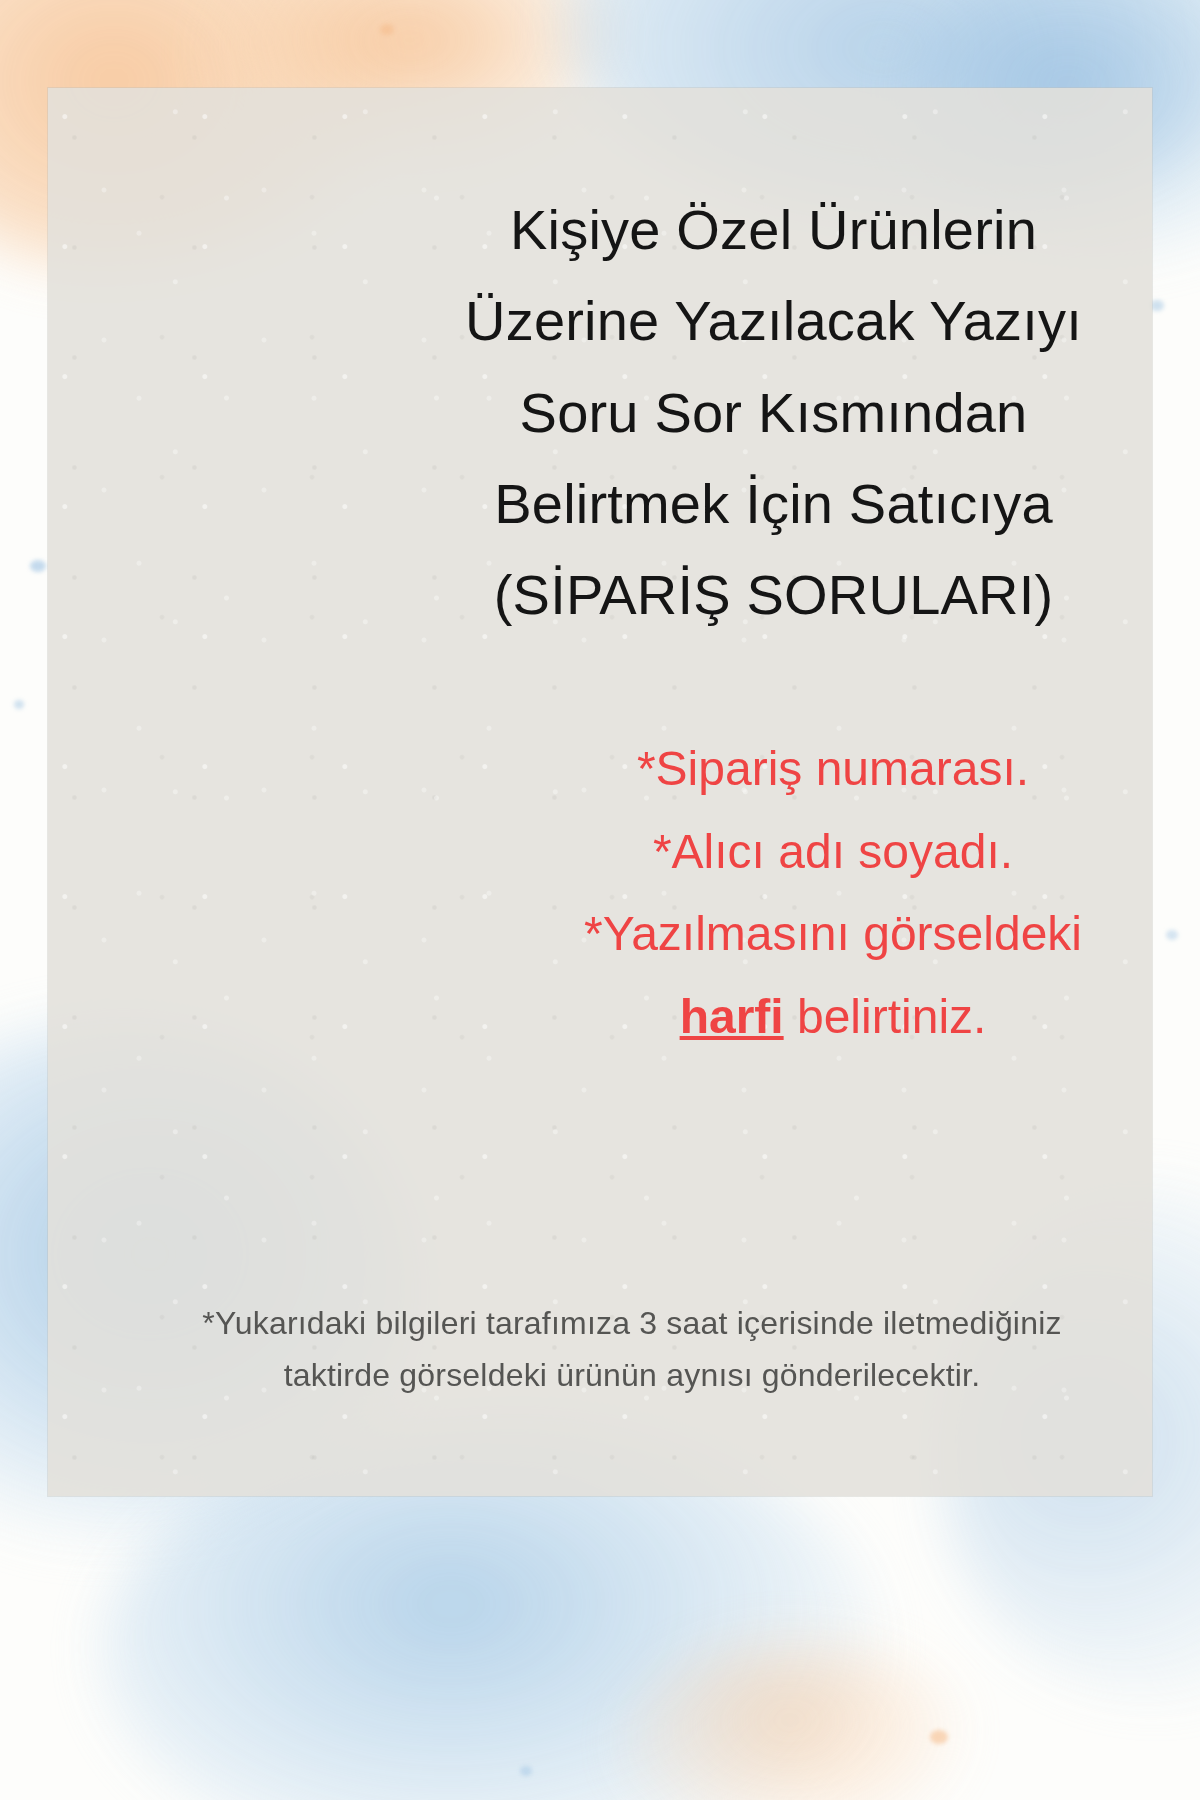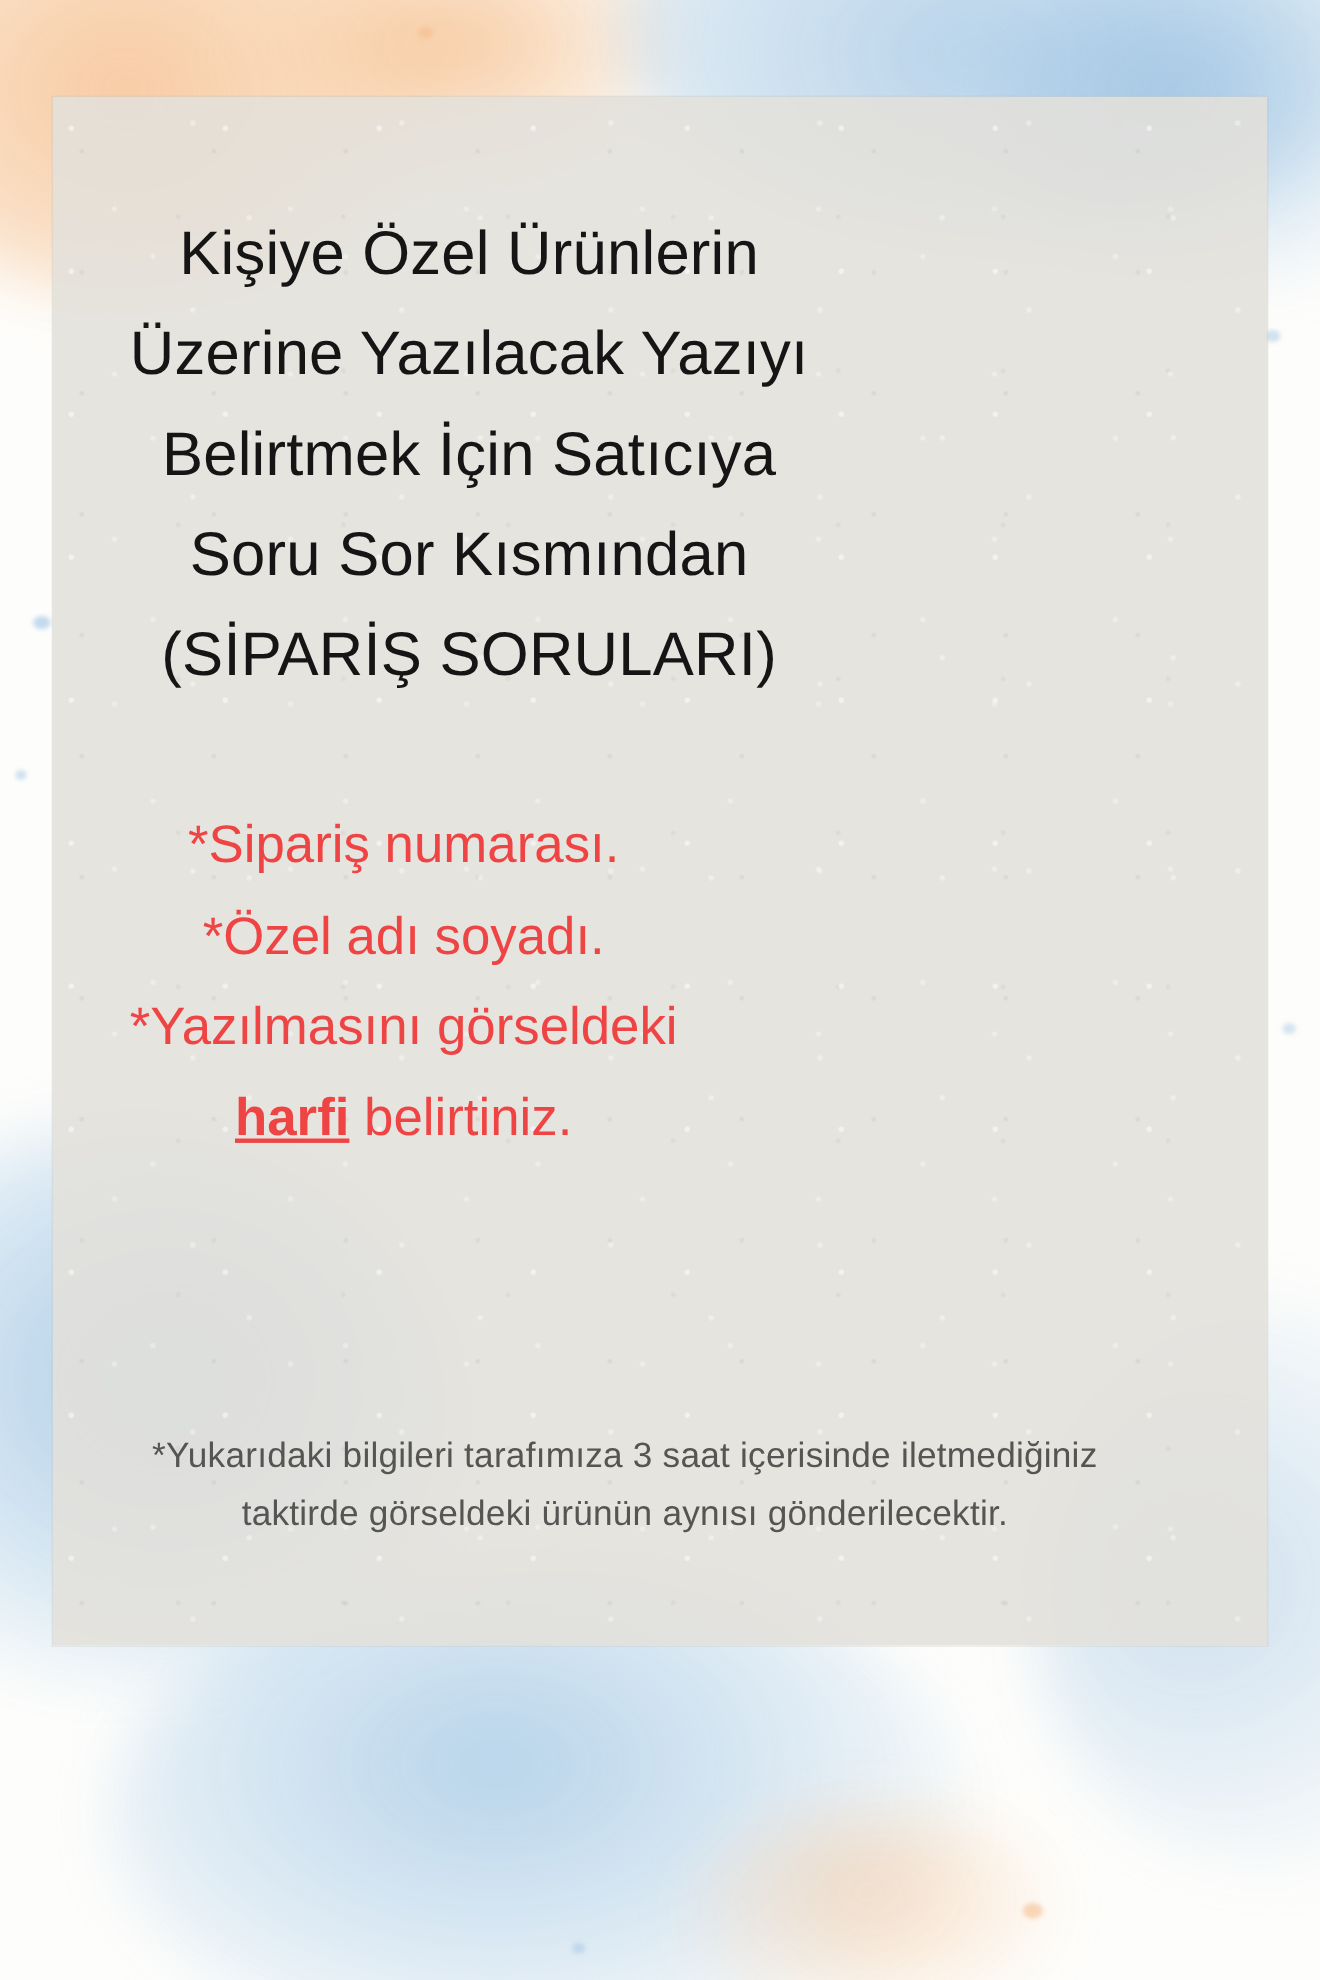--- a/index.html
+++ b/index.html
@@ -133,21 +133,21 @@
   }
 
   .card-inner {
     position: relative;
     width: 100%;
     height: 100%;
     box-sizing: border-box;
     padding: 96px 70px 40px 70px;
     display: flex;
     flex-direction: column;
-    align-items: flex-start;
+    align-items: flex-end;
     color: #1d1d1d;
   }
 
   .headline {
     text-align: center;
     font-size: 56px;
     line-height: 1.63;
     font-weight: 400;
     letter-spacing: 0.2px;
     color: #151515;
@@ -210,28 +210,28 @@
     <div class="speck" style="left:380px; top:24px; width:14px; height:11px; background:rgba(245,185,135,0.50);"></div>
   </div>
 
   <div class="card">
     <div class="card-texture"></div>
     <div class="card-inner">
 
       <div class="headline">
         <span class="line">Kişiye Özel Ürünlerin</span>
         <span class="line">Üzerine Yazılacak Yazıyı</span>
+        <span class="line">Soru Sor Kısmından</span>
         <span class="line">Belirtmek İçin Satıcıya</span>
-        <span class="line">Soru Sor Kısmından</span>
         <span class="line">(SİPARİŞ SORULARI)</span>
       </div>
 
       <div class="bullets">
         <span class="line">*Sipariş numarası.</span>
-        <span class="line">*Özel adı soyadı.</span>
+        <span class="line">*Alıcı adı soyadı.</span>
         <span class="line">*Yazılmasını görseldeki</span>
         <span class="line"><b>harfi</b><span> belirtiniz.</span></span>
       </div>
 
       <div class="footnote">*Yukarıdaki bilgileri tarafımıza 3 saat içerisinde iletmediğiniz taktirde görseldeki ürünün aynısı gönderilecektir.</div>
 
     </div>
   </div>
 
 </div>

